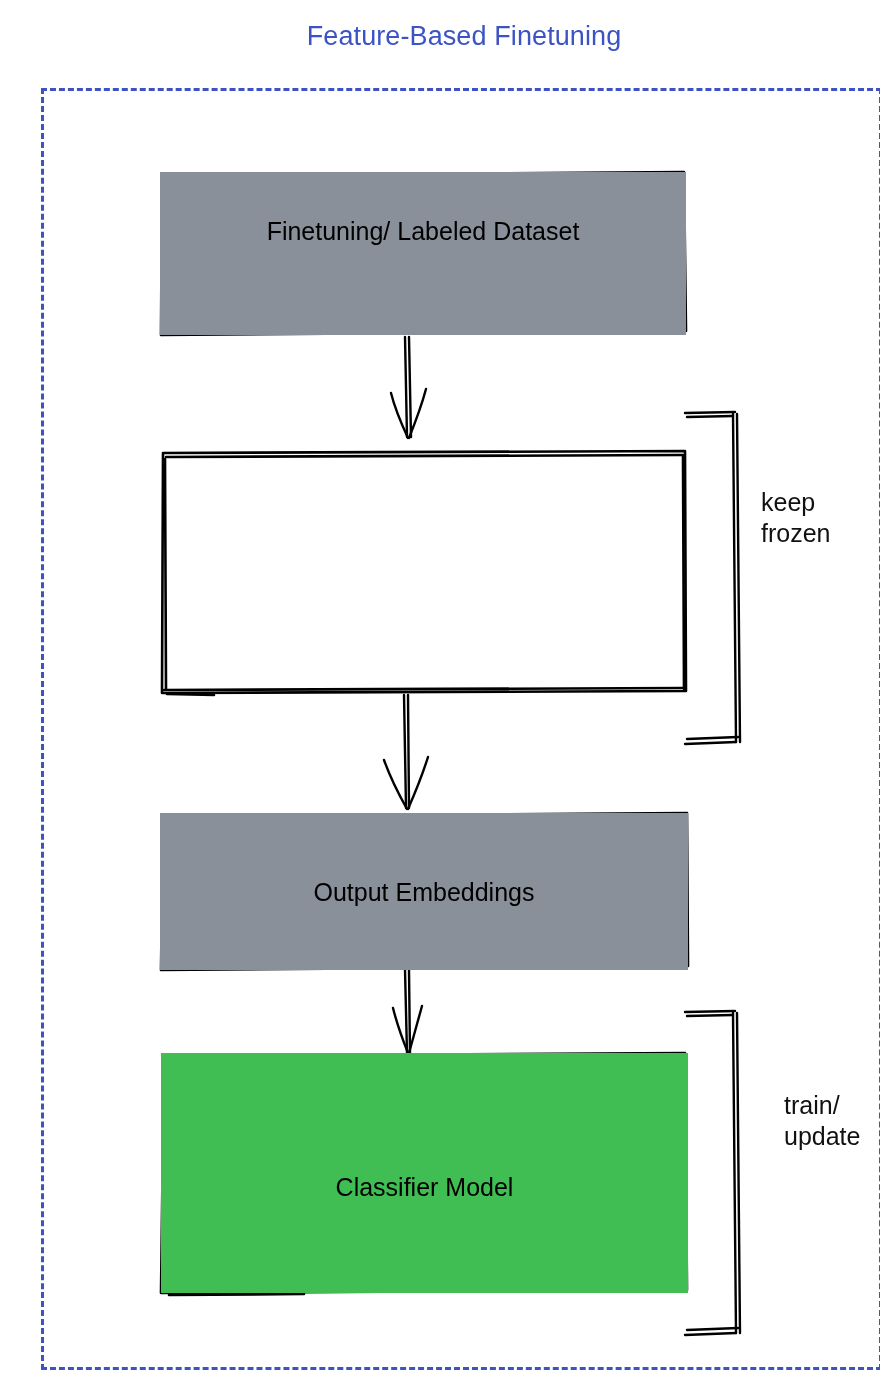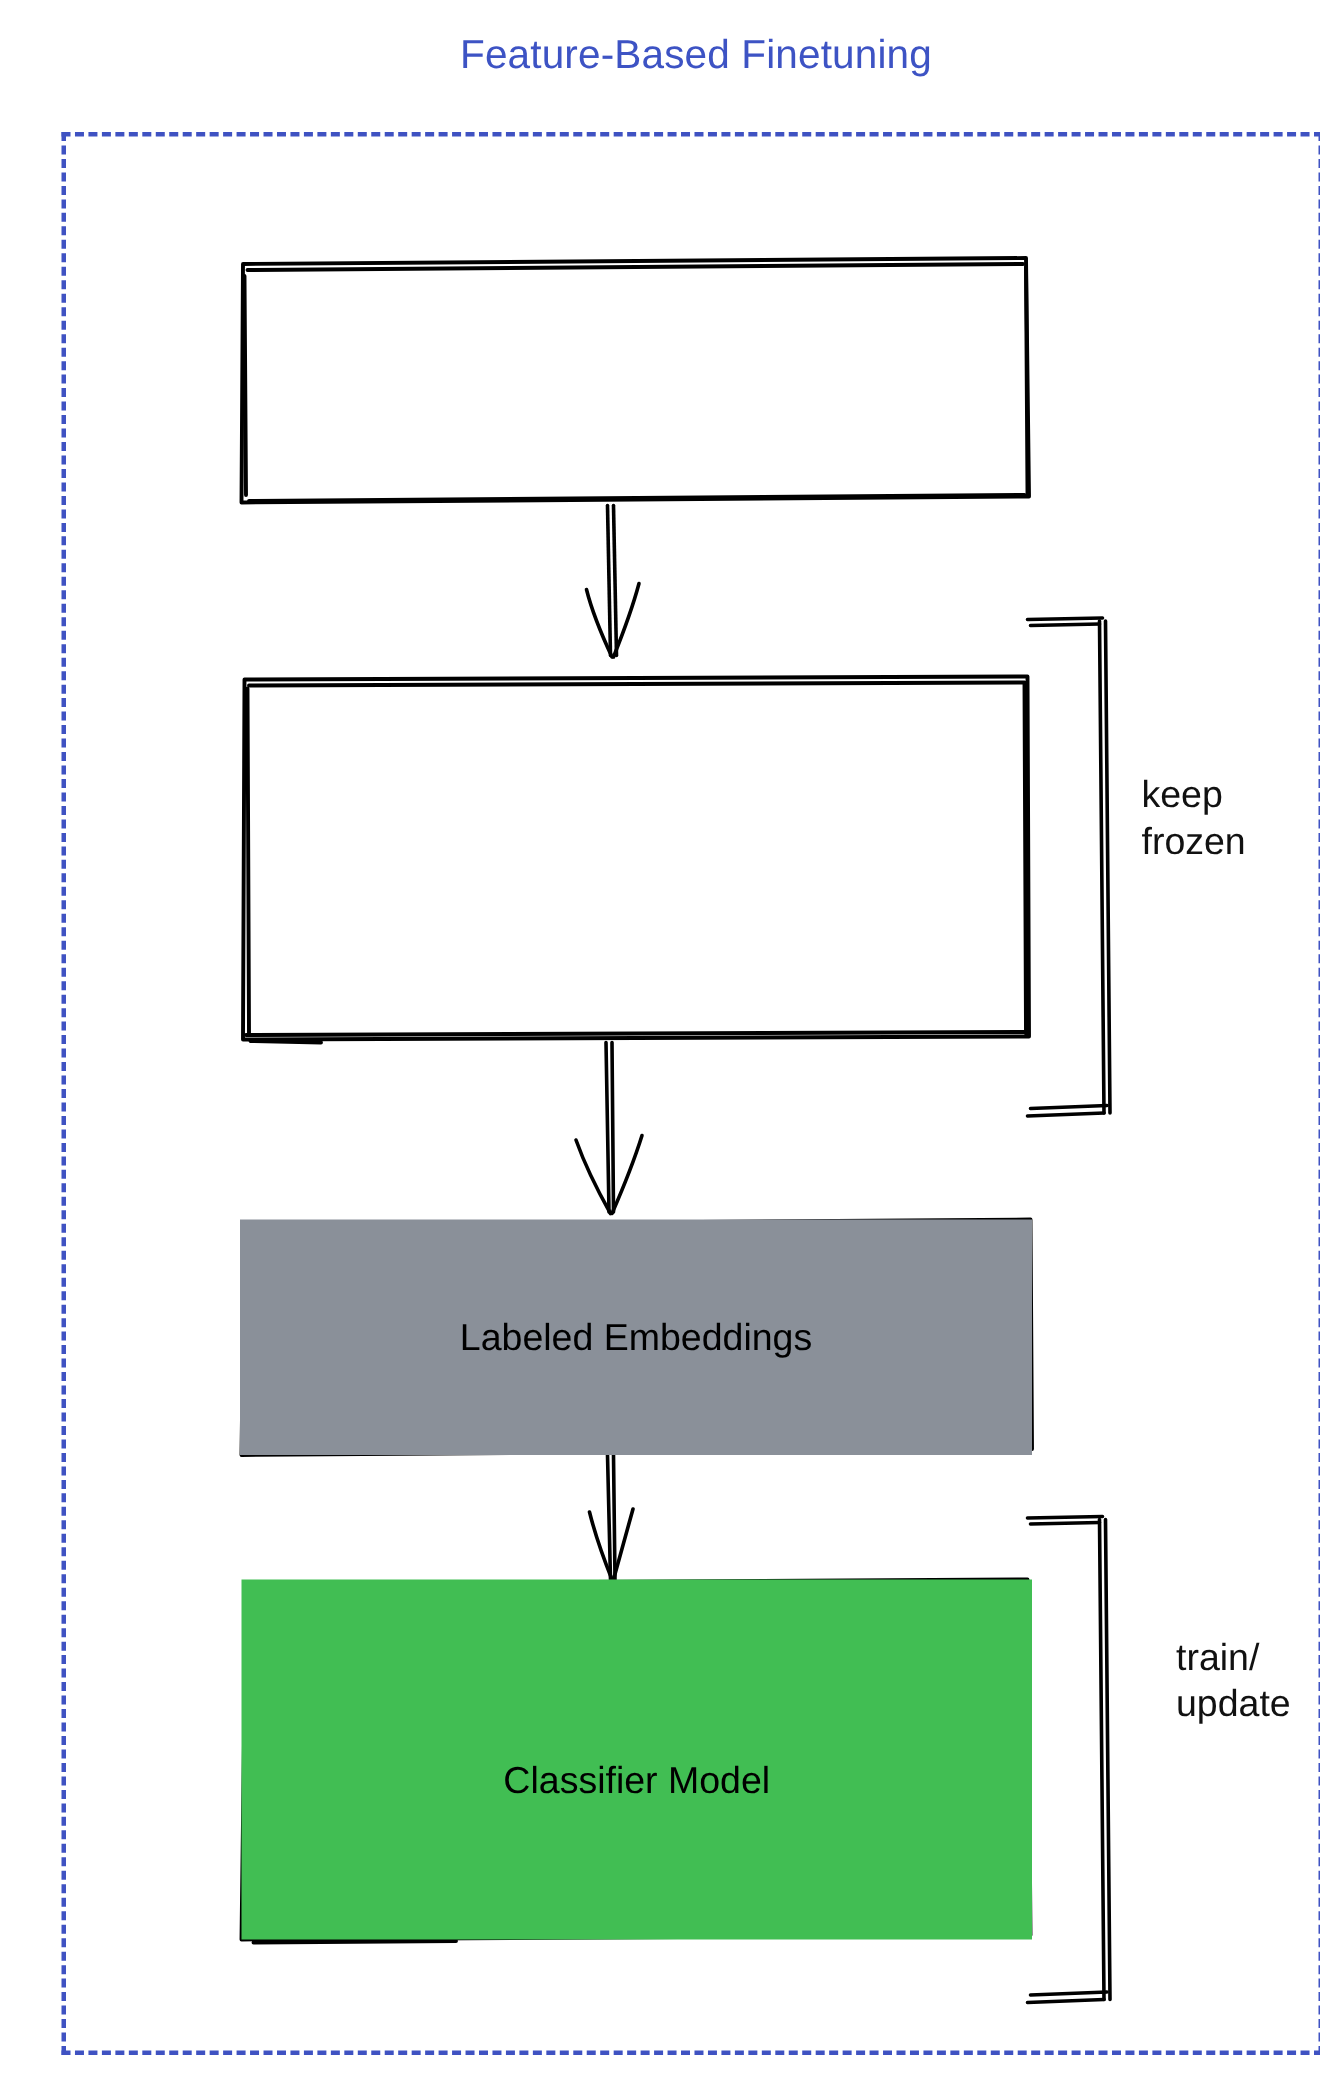--- a/index.html
+++ b/index.html
@@ -86,21 +86,21 @@
   }
 
   
   .side-label {
     position: absolute;
     font-size: 25px;
     line-height: 1.22;
     color: #111111;
     white-space: pre-line;
   }
-  #label-keep-frozen { left: 737px; top: 515px; }
+  #label-keep-frozen { left: 737px; top: 487px; }
   #label-train-update { left: 760px; top: 1090px; }
 
   svg.overlay {
     position: absolute;
     left: 0; top: 0;
     width: 880px;
     height: 1393px;
     pointer-events: none;
     overflow: visible;
   }
@@ -186,24 +186,27 @@
         <path d="M663,1016 L709,1015"></path>
         <path d="M709,1013 L712,1333"></path>
         <path d="M713,1013 L716,1333"></path>
         <path d="M663,1330 L714,1328"></path>
         <path d="M661,1335 L712,1333"></path>
       </g>
 
     </g>
   </svg>
 
+  <div class="node" id="node-dataset" style="background:#8a9099;">
+    <span class="node-label">Finetuning/ Labeled Dataset</span>
+  </div>
 
 
   <div class="node" id="node-embeddings" style="background:#8a9099;">
-    <span class="node-label">Labeled Embeddings</span>
+    <span class="node-label">Output Embeddings</span>
   </div>
 
   <div class="node" id="node-classifier" style="background:#41be53;">
     <span class="node-label">Classifier Model</span>
   </div>
 
   <div class="side-label" id="label-keep-frozen">keep
 frozen</div>
 
   <div class="side-label" id="label-train-update">train/

